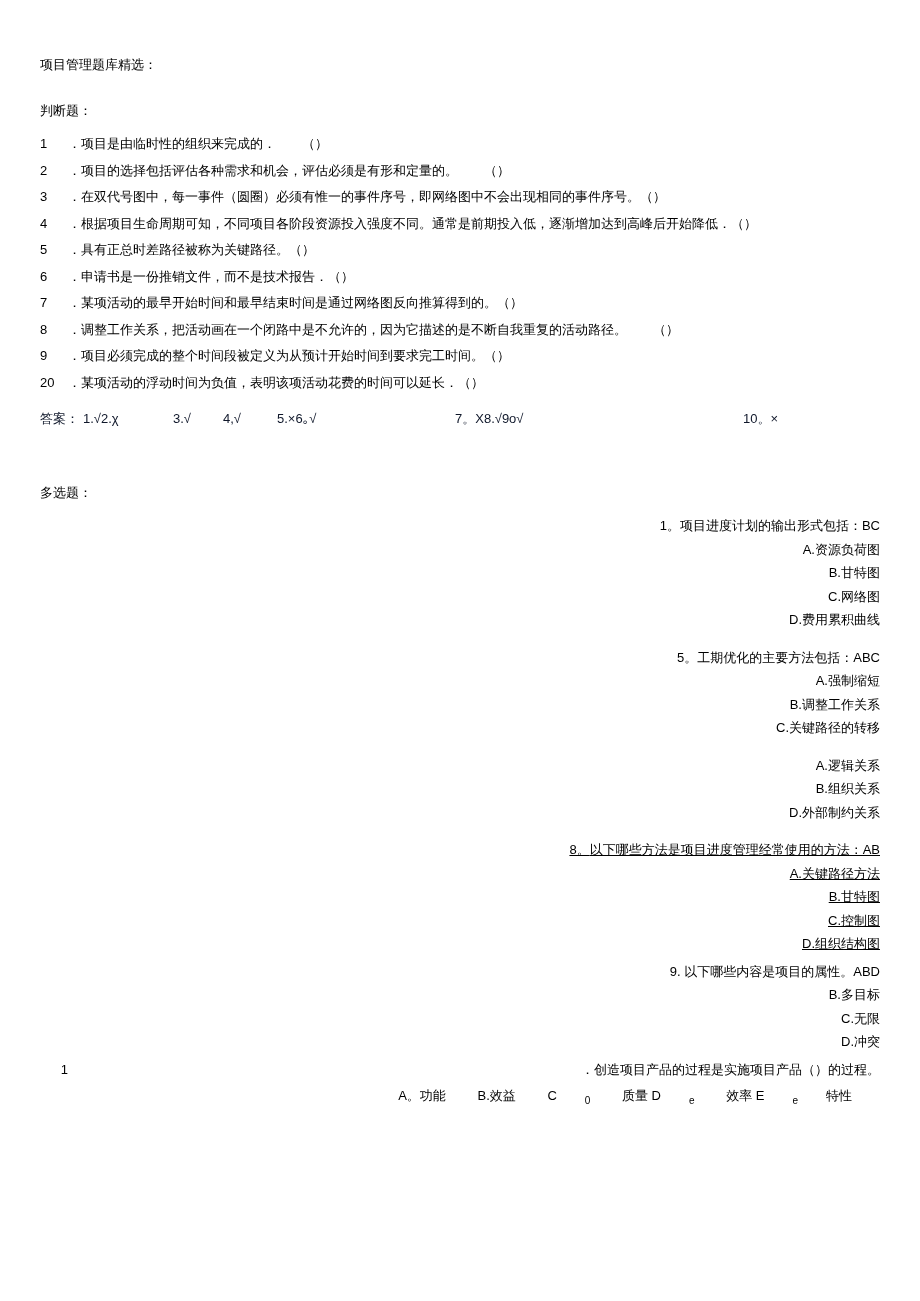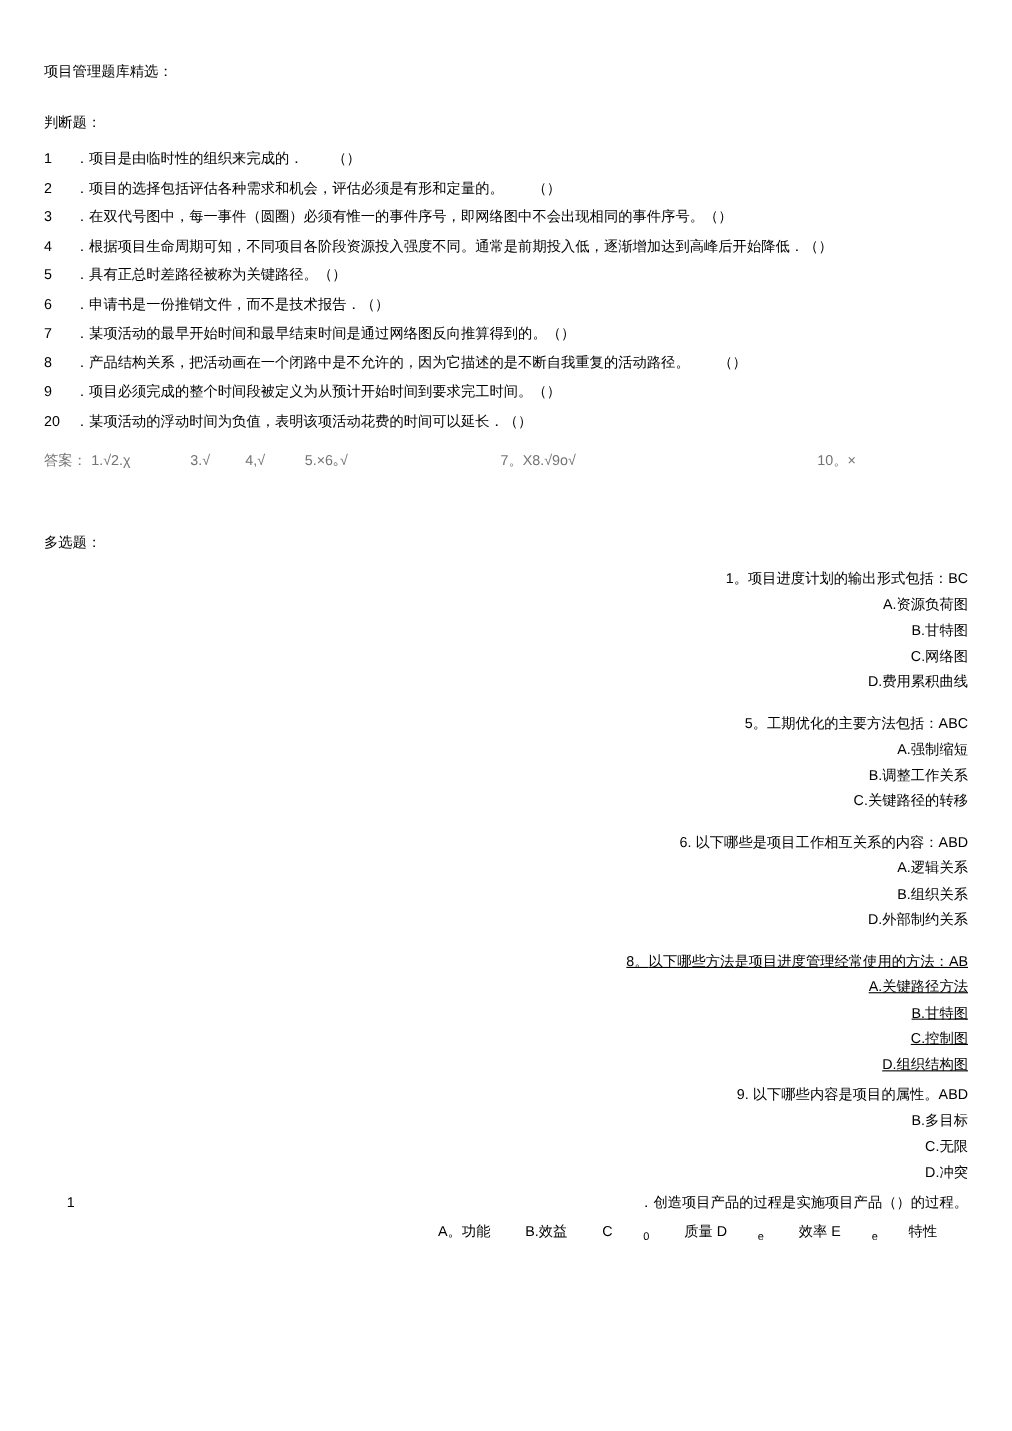--- a/index.html
+++ b/index.html
@@ -20,21 +20,21 @@
     display: flex;
     align-items: baseline;
     margin-bottom: 7px;
   }
   .tf-num {
     width: 28px;
     flex-shrink: 0;
   }
   .tf-text { flex: 1; }
   .answer-line {
-    color: #737373;
+    color: #0f172a;
     margin-top: 17px;
     display: flex;
     flex-wrap: wrap;
   }
   .answer-line .lbl { margin-right: 4px; }
   .answer-line .a1 { width: 90px; }
   .answer-line .a3 { width: 50px; }
   .answer-line .a4 { width: 54px; }
   .answer-line .a5 { width: 60px; }
   .answer-line .a6 { width: 118px; }
@@ -83,21 +83,21 @@
     <div class="tf-item">
         <span class="tf-num">6</span>
         <span class="tf-text">．申请书是一份推销文件，而不是技术报告．（）</span>
       </div>
     <div class="tf-item">
         <span class="tf-num">7</span>
         <span class="tf-text">．某项活动的最早开始时间和最早结束时间是通过网络图反向推算得到的。（）</span>
       </div>
     <div class="tf-item">
         <span class="tf-num">8</span>
-        <span class="tf-text">．产品结构关系，把活动画在一个闭路中是不允许的，因为它描述的是不断自我重复的活动路径。　　（）</span>
+        <span class="tf-text">．调整工作关系，把活动画在一个闭路中是不允许的，因为它描述的是不断自我重复的活动路径。　　（）</span>
       </div>
     <div class="tf-item">
         <span class="tf-num">9</span>
         <span class="tf-text">．项目必须完成的整个时间段被定义为从预计开始时间到要求完工时间。（）</span>
       </div>
     <div class="tf-item">
         <span class="tf-num">20</span>
         <span class="tf-text">．某项活动的浮动时间为负值，表明该项活动花费的时间可以延长．（）</span>
       </div>
   </div>
@@ -127,21 +127,20 @@
   </div>
 
   <div class="mc-q">
     <div class="mc-q-stem"><span>5。</span><span>工期优化的主要方法包括：ABC</span></div>
     <div class="mc-opt">A.强制缩短</div>
     <div class="mc-opt">B.调整工作关系</div>
     <div class="mc-opt">C.关键路径的转移</div>
   </div>
 
   <div class="mc-q">
-    <div class="mc-q-stem"><span>6. </span><span>以下哪些是项目工作相互关系的内容：ABD</span></div>
     <div class="mc-opt">A.逻辑关系</div>
     <div class="mc-opt">B.组织关系</div>
     <div class="mc-opt">D.外部制约关系</div>
   </div>
 
   <div class="mc-q" style="margin-bottom:8px;text-decoration:underline;">
     <div class="mc-q-stem"><span>8。</span><span>以下哪些方法是项目进度管理经常使用的方法：AB</span></div>
     <div class="mc-opt">A.关键路径方法</div>
     <div class="mc-opt">B.甘特图</div>
     <div class="mc-opt">C.控制图</div>

